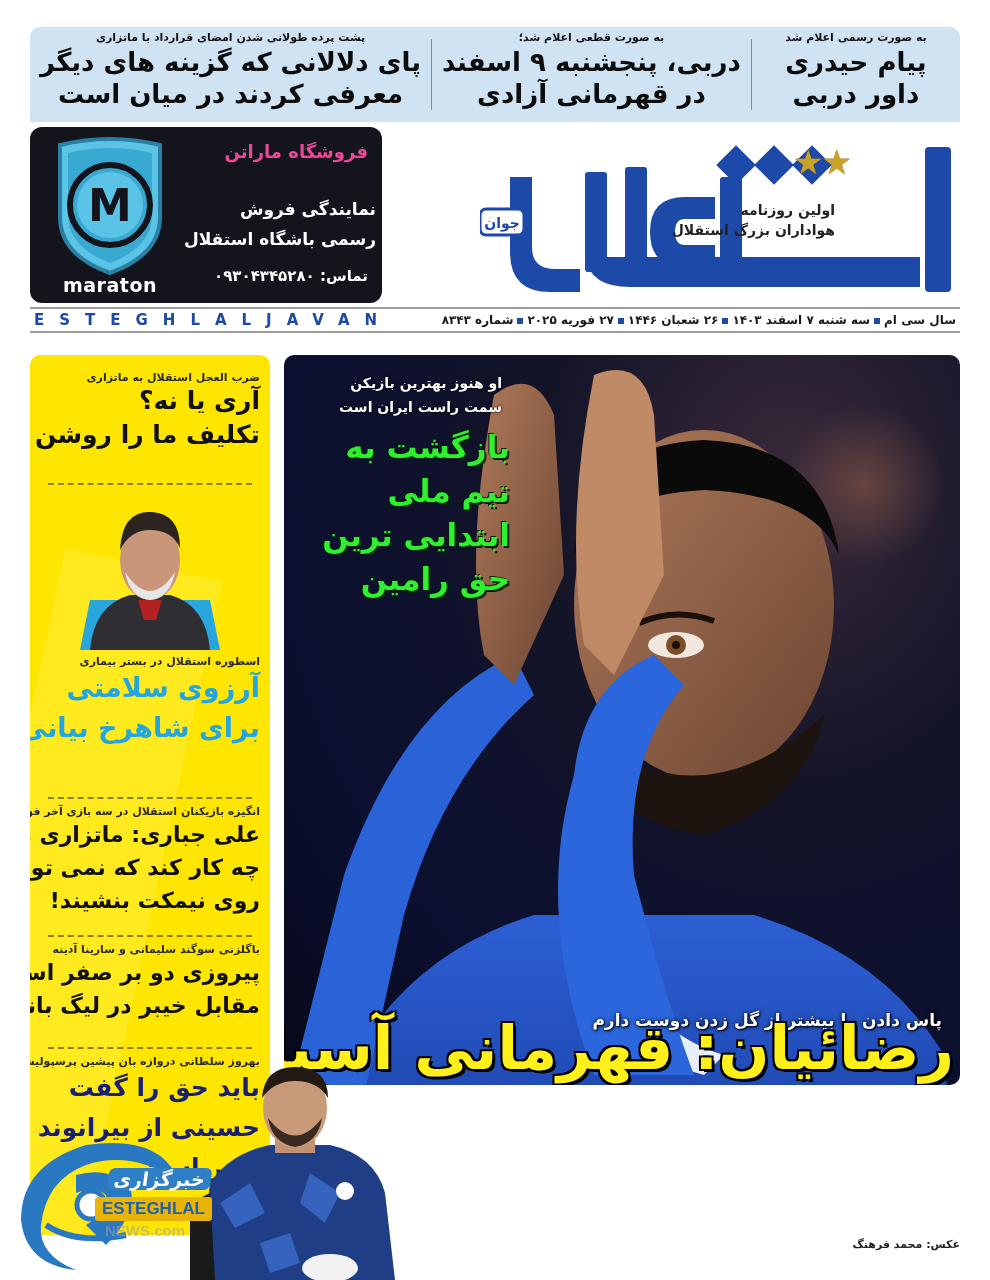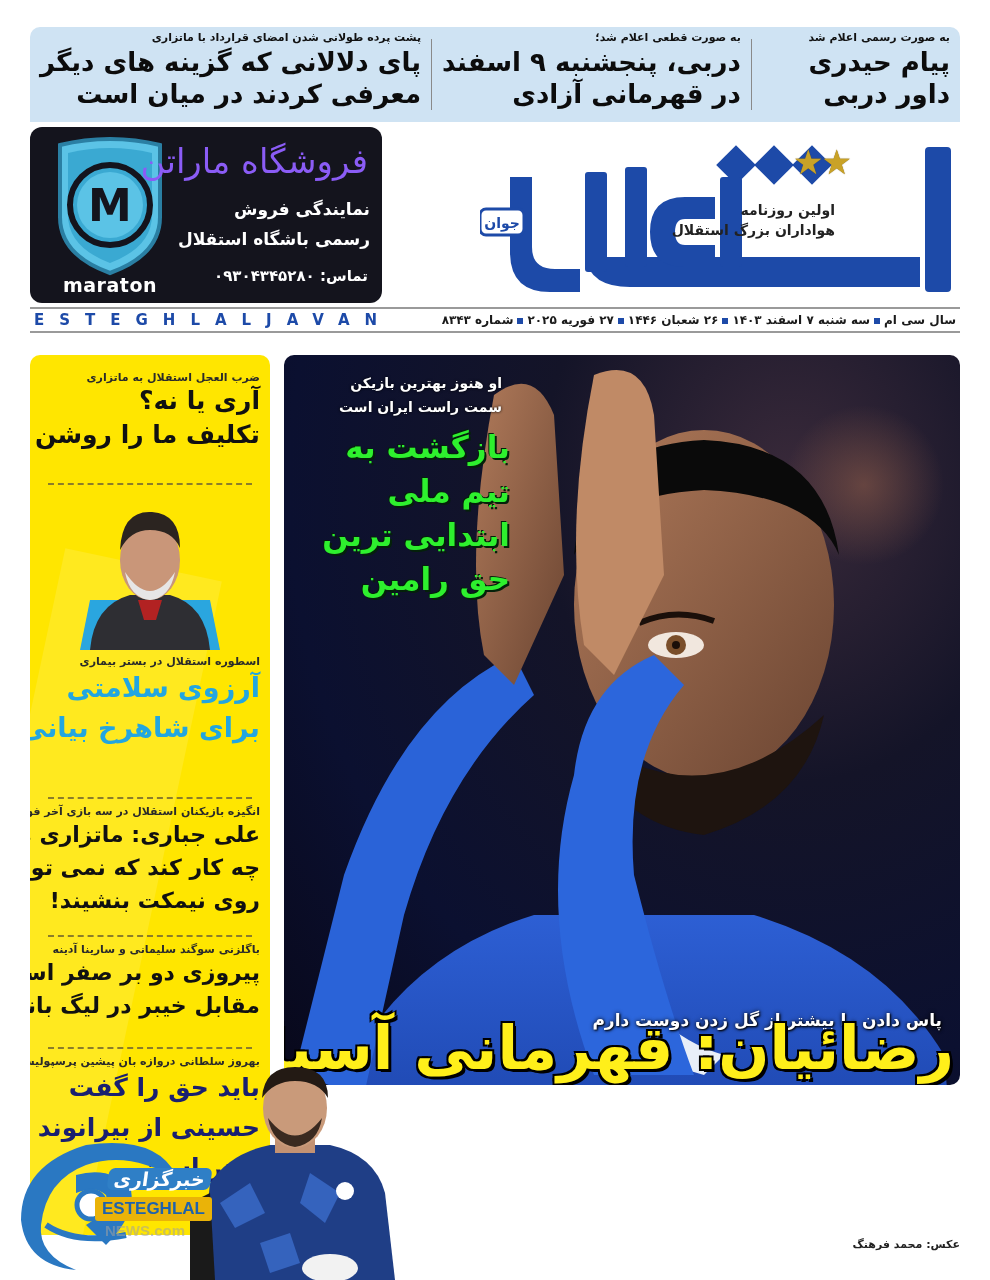--- a/index.html
+++ b/index.html
@@ -6,21 +6,21 @@
   html, body { width: 990px; height: 1280px; background: #ffffff; overflow: hidden; }
   body { font-family: "DejaVu Sans", sans-serif; position: relative; direction: rtl; }
 
   
   .teaser-bar {
     position: absolute; left: 30px; top: 27px; width: 930px; height: 95px;
     background: #cfe3f3; border-radius: 10px 10px 0 0;
     display: flex; flex-direction: row;
   }
   .teaser {
-    flex: 1; padding: 4px 10px 0 10px; display: flex; flex-direction: column; align-items: flex-start;
+    flex: 1; padding: 4px 10px 0 10px; display: flex; flex-direction: column; align-items: center;
     position: relative; text-align: right;
   }
   .teaser-divider { width: 1px; background: #8a8a8a; margin: 12px 0; }
   .teaser .kicker { font-size: 11px; color: #111; font-weight: bold; margin-bottom: 2px; white-space: nowrap; }
   .teaser .headline { font-size: 26px; line-height: 32px; font-weight: bold; color: #0c0c0c; white-space: nowrap; letter-spacing: 0.5px; }
 
   
   .masthead {
     position: absolute; right: 30px; top: 132px; width: 500px; height: 170px;
   }
@@ -33,22 +33,22 @@
     font-size: 14px; font-weight: bold; color: #222; line-height: 20px;
   }
 
   
   .ad-box {
     position: absolute; left: 30px; top: 127px; width: 352px; height: 176px;
     background: #14141d; border-radius: 12px; overflow: hidden;
   }
   .ad-shield { position: absolute; left: 24px; top: 10px; width: 112px; height: 140px; }
   .ad-brand { position: absolute; left: 20px; top: 147px; width: 120px; text-align: center; color: #ffffff; font-size: 19px; font-weight: bold; letter-spacing: 0.5px; direction: ltr; }
-  .ad-title { position: absolute; right: 14px; top: 14px; font-size: 34px; font-weight: normal; color: #8b5cf6; white-space: nowrap; }
-  .ad-line { position: absolute; right: 12px; font-size: 17px; font-weight: bold; color: #ffffff; white-space: nowrap; }
+  .ad-title { position: absolute; right: 14px; top: 14px; font-size: 18px; font-weight: bold; color: #ec4899; white-space: nowrap; }
+  .ad-line { position: absolute; right: 6px; font-size: 17px; font-weight: bold; color: #ffffff; white-space: nowrap; }
   .ad-line.l1 { top: 72px; }
   .ad-line.l2 { top: 102px; }
   .ad-phone { position: absolute; right: 14px; top: 140px; font-size: 15px; font-weight: bold; color: #ffffff; white-space: nowrap; }
 
   
   .date-strip {
     position: absolute; left: 30px; top: 307px; width: 930px; height: 26px;
     border-top: 2px solid #9a9a9a; border-bottom: 2px solid #9a9a9a;
     display: flex; align-items: center; justify-content: space-between; padding: 0 4px;
   }

